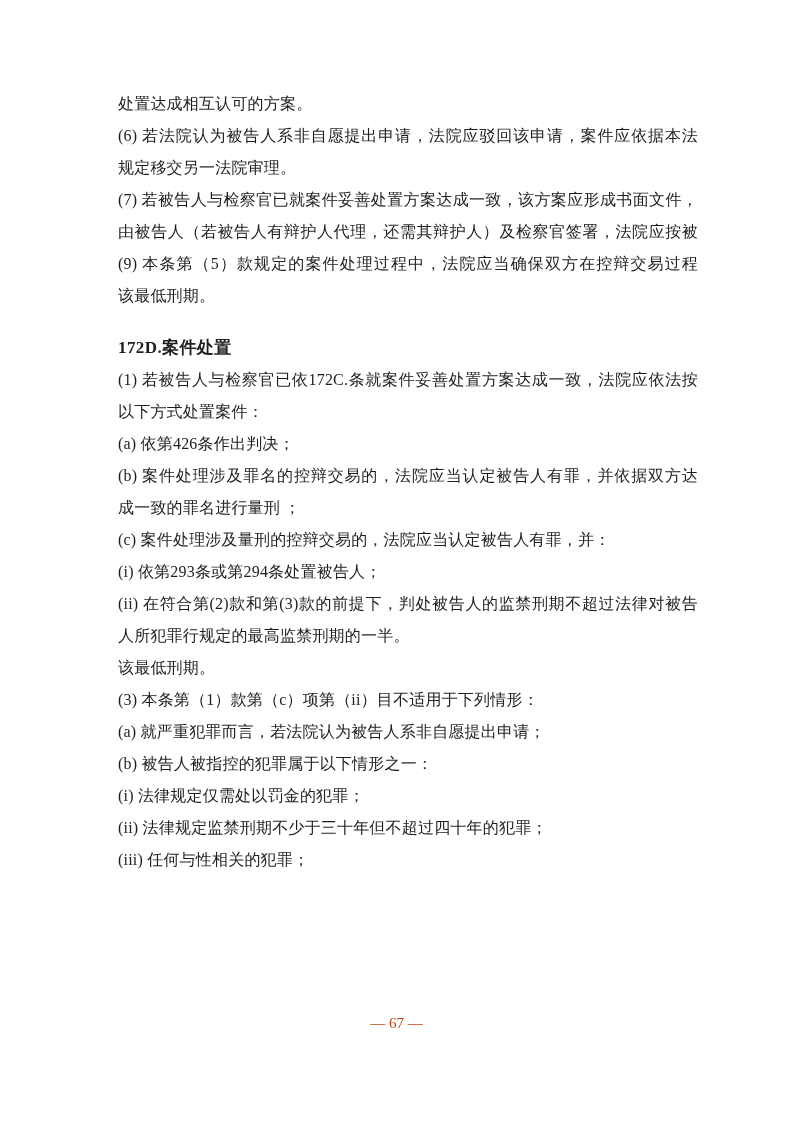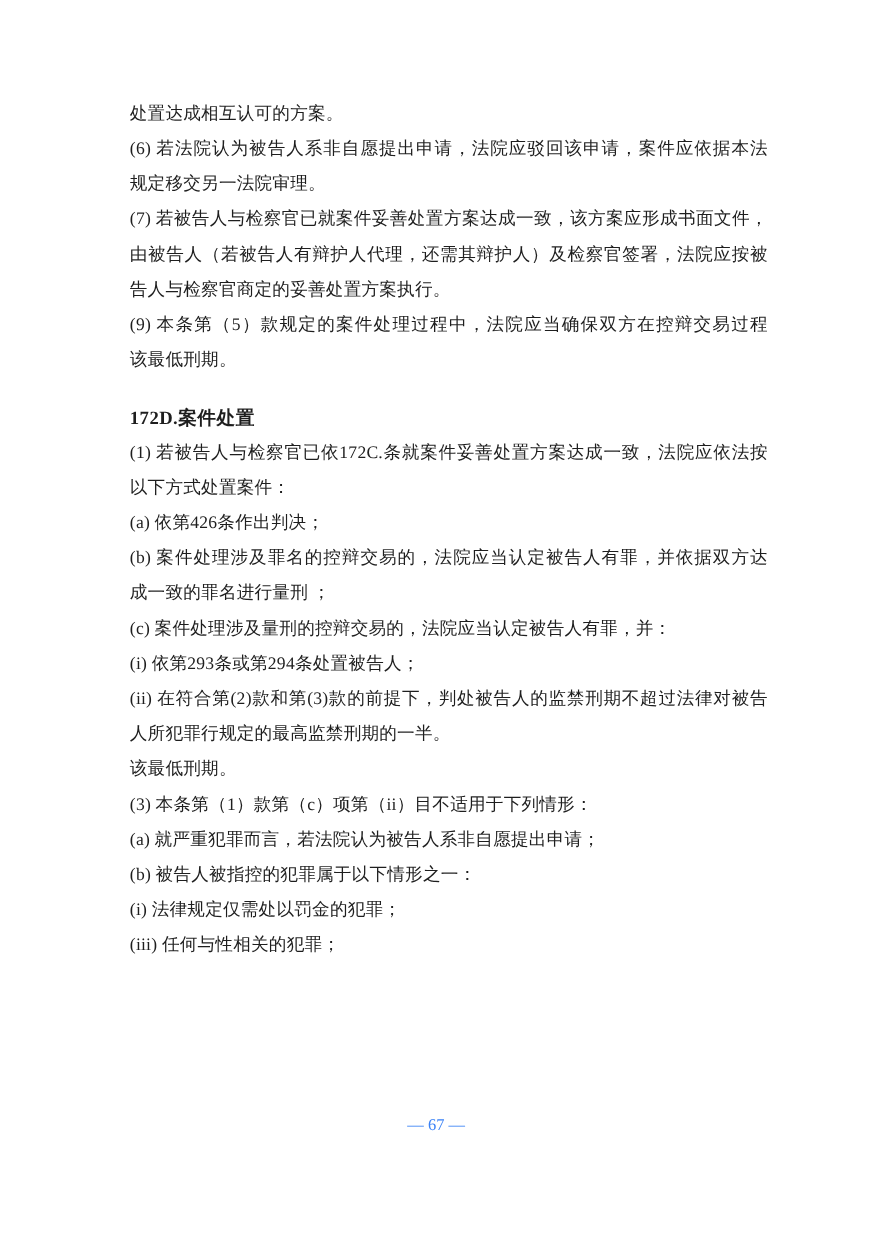--- a/index.html
+++ b/index.html
@@ -54,39 +54,38 @@
   }
   .footer {
     position: absolute;
     left: 0;
     top: 1008px;
     width: 793px;
     height: 30px;
     line-height: 30px;
     text-align: center;
     font-size: 15px;
-    color: #3b82f6;
+    color: #c2410c;
   }
 </style>
 </head>
 <body>
 
 <div class="page">
   <div class="content" id="content">
       <div class="block body">
         <div class="line">处置达成相互认可的方案。</div>
       </div>
       <div class="block body">
         <div class="line fill">(6) 若法院认为被告人系非自愿提出申请，法院应驳回该申请，案件应依据本法</div>
         <div class="line">规定移交另一法院审理。</div>
       </div>
       <div class="block body">
         <div class="line fill">(7) 若被告人与检察官已就案件妥善处置方案达成一致，该方案应形成书面文件，</div>
         <div class="line fill">由被告人（若被告人有辩护人代理，还需其辩护人）及检察官签署，法院应按被</div>
-        <div class="line">告人与检察官商定的妥善处置方案执行。</div>
       </div>
       <div class="block body">
         <div class="line fill">(9) 本条第（5）款规定的案件处理过程中，法院应当确保双方在控辩交易过程</div>
         <div class="line">该最低刑期。</div>
       </div>
       <div class="block heading">
         <div class="line">172D.案件处置</div>
       </div>
       <div class="block body">
         <div class="line fill">(1) 若被告人与检察官已依172C.条就案件妥善处置方案达成一致，法院应依法按</div>
@@ -118,17 +117,20 @@
       <div class="block body">
         <div class="line">(a) 就严重犯罪而言，若法院认为被告人系非自愿提出申请；</div>
       </div>
       <div class="block body">
         <div class="line">(b) 被告人被指控的犯罪属于以下情形之一：</div>
       </div>
       <div class="block body">
         <div class="line">(i) 法律规定仅需处以罚金的犯罪；</div>
       </div>
       <div class="block body">
+        <div class="line">(ii) 法律规定监禁刑期不少于三十年但不超过四十年的犯罪；</div>
+      </div>
+      <div class="block body">
         <div class="line">(iii) 任何与性相关的犯罪；</div>
       </div>
     </div>
   <div class="footer">— 67 —</div>
 </div>
 
 </body></html>

